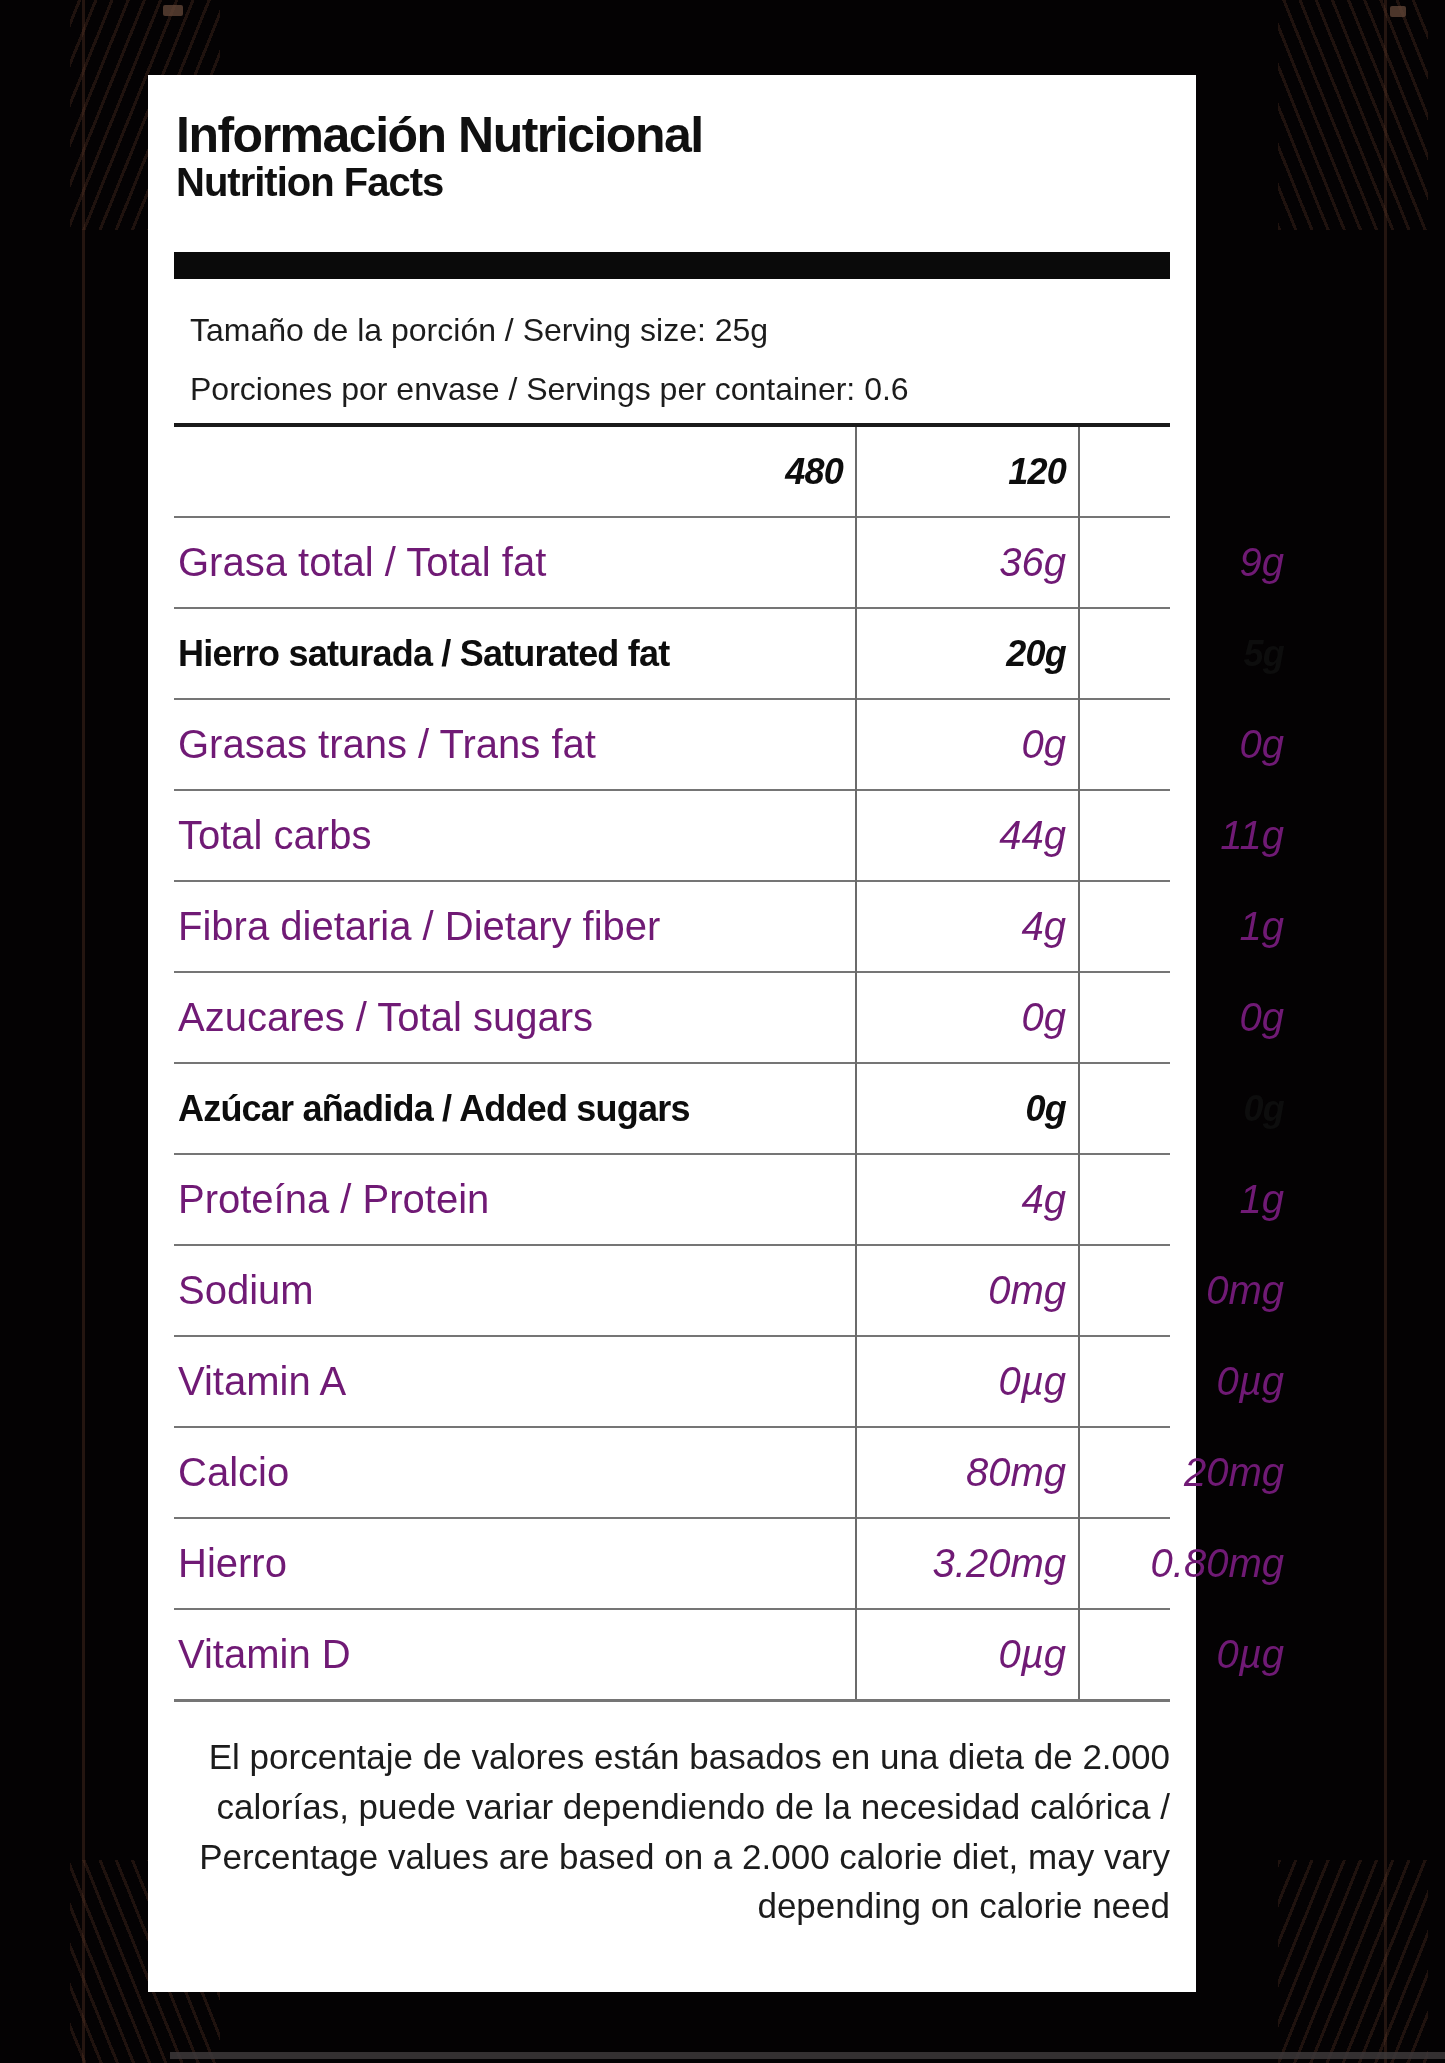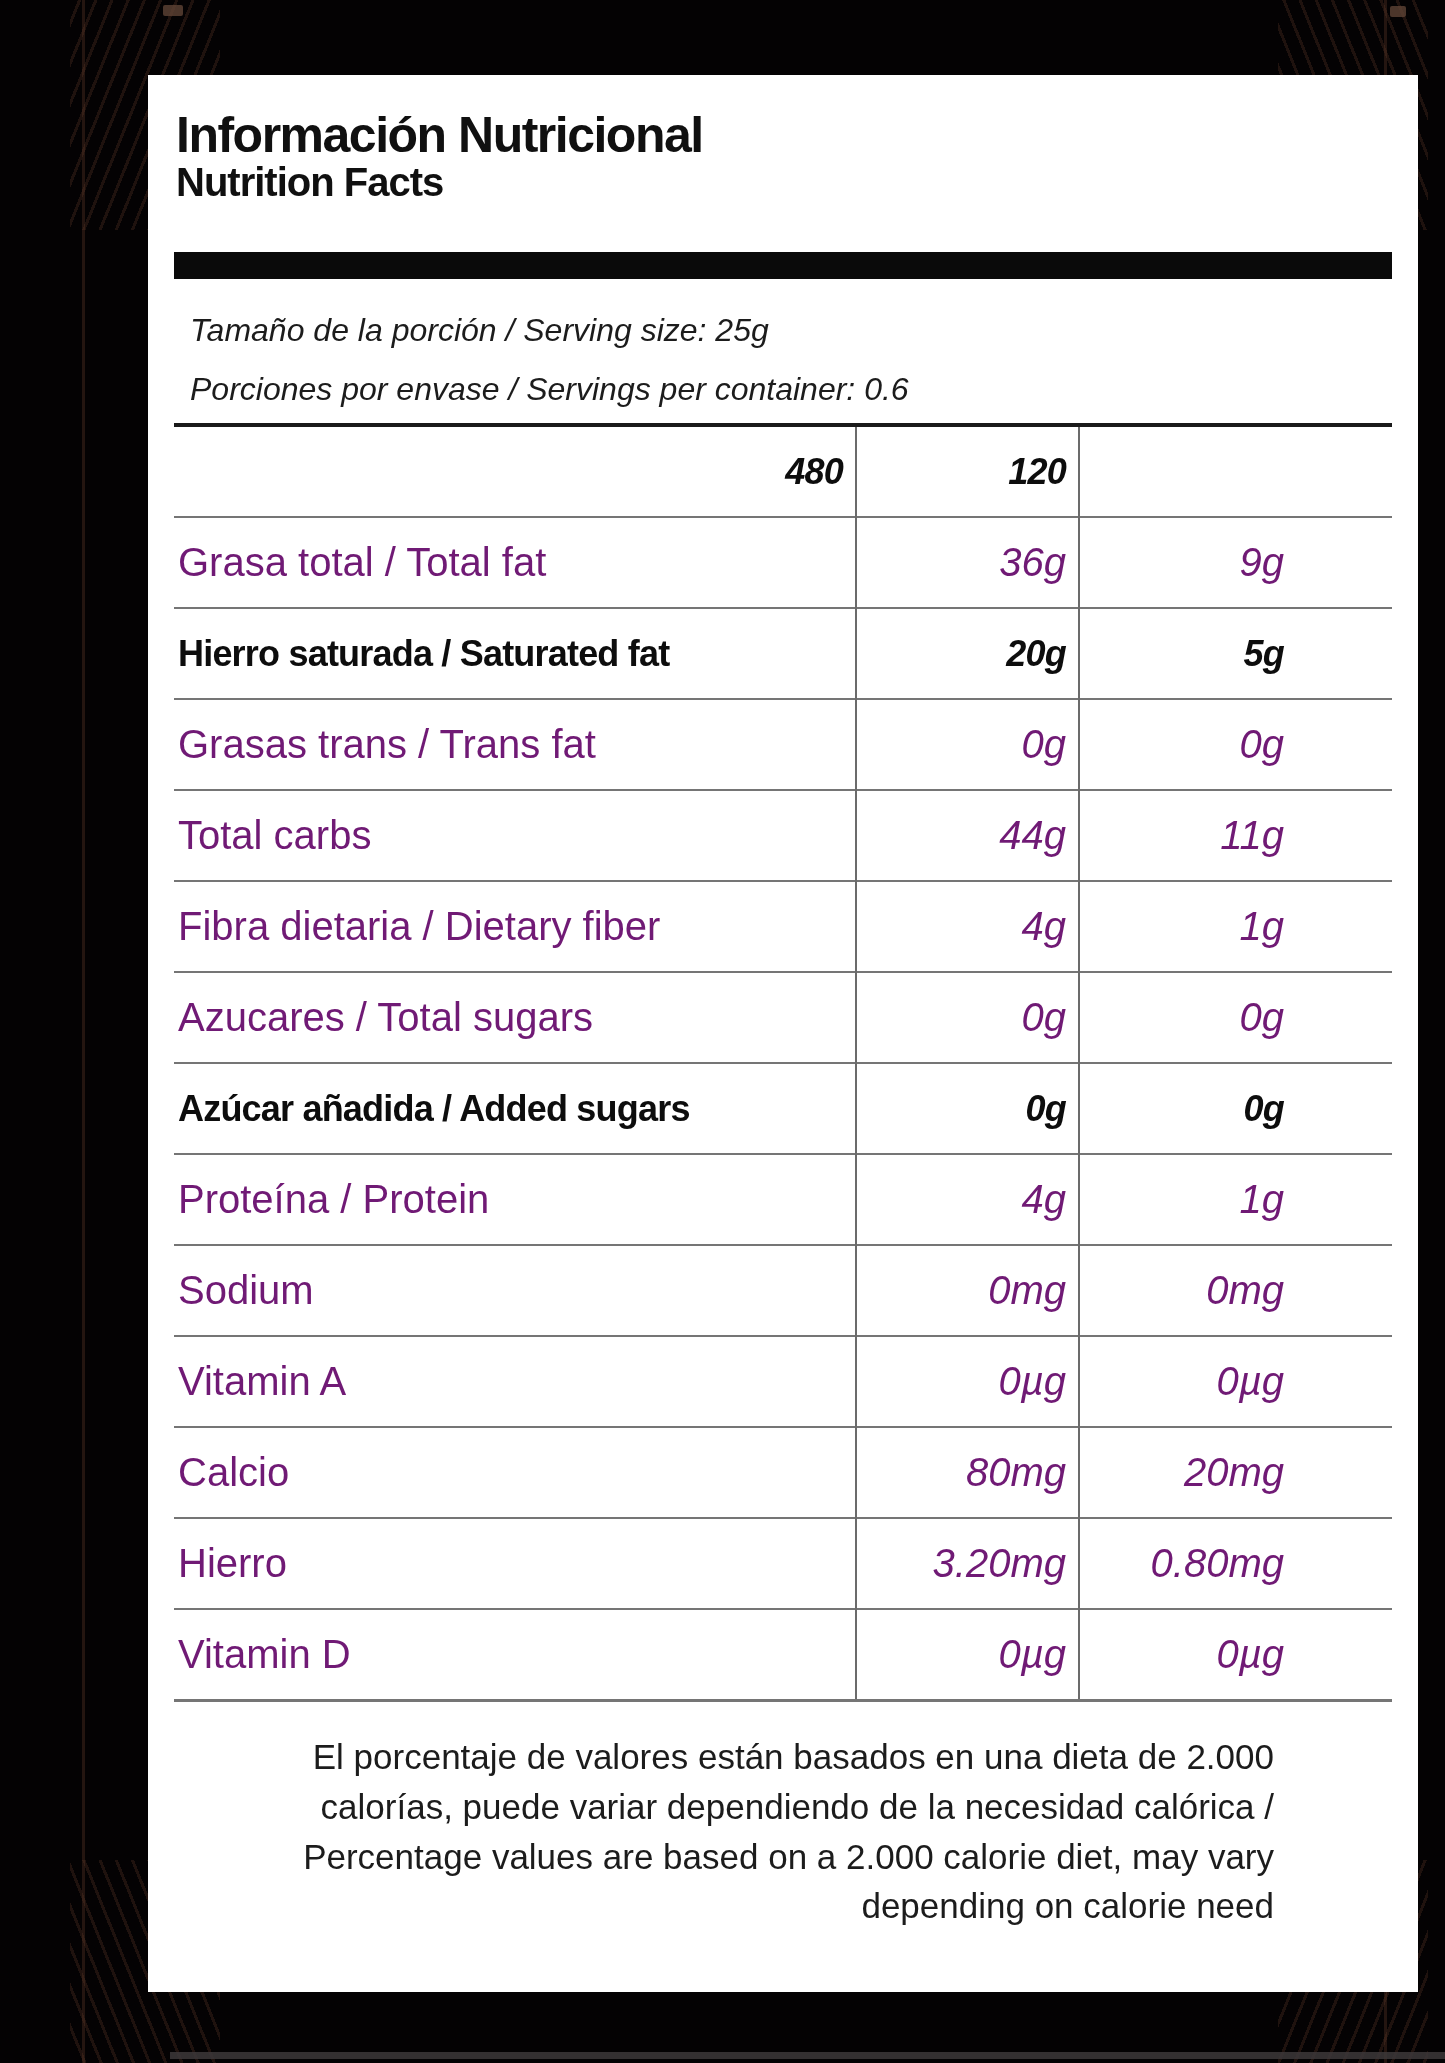--- a/index.html
+++ b/index.html
@@ -20,35 +20,35 @@
   .crimp.tr{left:1278px;top:-20px;background:repeating-linear-gradient(68deg, rgba(104,62,44,.55) 0 3px, transparent 3px 15px);}
   .crimp.bl{left:70px;top:1860px;background:repeating-linear-gradient(68deg, rgba(104,62,44,.55) 0 3px, transparent 3px 15px);}
   .crimp.br{left:1278px;top:1860px;background:repeating-linear-gradient(112deg, rgba(104,62,44,.55) 0 3px, transparent 3px 15px);}
   .speck{position:absolute;height:11px;background:#5f4336;border-radius:2px;opacity:.8;}
   .speck.a{left:163px;top:5px;width:20px;}
   .speck.b{left:1390px;top:6px;width:16px;}
   .seal-strip{position:absolute;left:170px;right:0;bottom:4px;height:7px;background:#3d383a;opacity:.85;}
 
   
   .label{
-    position:absolute;left:148px;top:75px;width:1270px;height:1917px;
+    position:absolute;left:148px;top:75px;width:1048px;height:1917px;
     background:#ffffff;color:#141414;
     box-sizing:border-box;padding:25px 26px 0 26px;
   }
   .title-es{
     margin:8px 0 0 2px;font-size:50px;line-height:1.08;font-weight:700;
     letter-spacing:-1.5px;color:#101010;
   }
   .title-en{
     margin:0 0 0 2px;font-size:40px;line-height:1.0;font-weight:700;
     letter-spacing:-1px;color:#101010;
   }
   .divider-bar{margin-top:50px;height:27px;background:#0a0a0a;}
   .serving{margin-top:22px;padding-left:16px;font-size:32px;line-height:1.85;color:#1c1c1c;}
-  .serving div{white-space:nowrap;font-style:italic;}
+  .serving div{white-space:nowrap;}
 
   
   .ntable{position:relative;margin-top:4px;border-top:4px solid #1a1a1a;border-bottom:3px solid #757575;}
   .vsep{position:absolute;top:0;bottom:0;width:2px;background:#6b6b6b;}
   .vsep.v1{left:681px;}
   .vsep.v2{left:904px;}
   .hrow{
     display:grid;grid-template-columns:681px 223px 218px;align-items:center;
     height:93px;border-bottom:3px solid #151515;
     box-shadow:0 13px 0 -11px #8d8d8d; 

